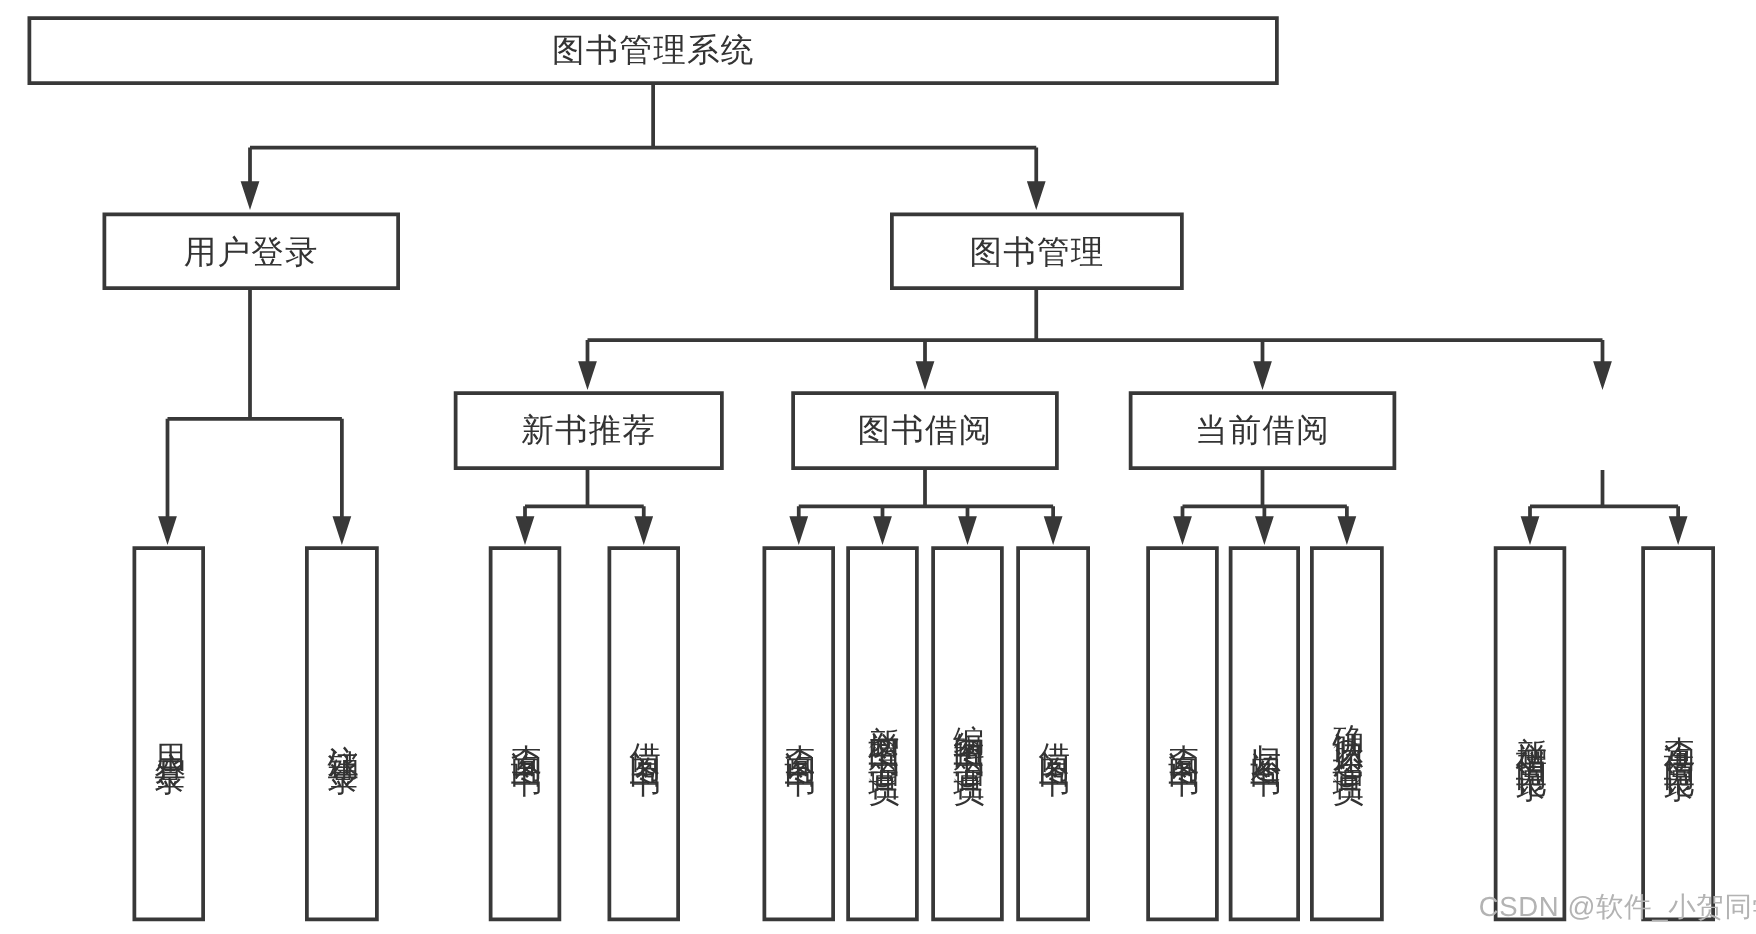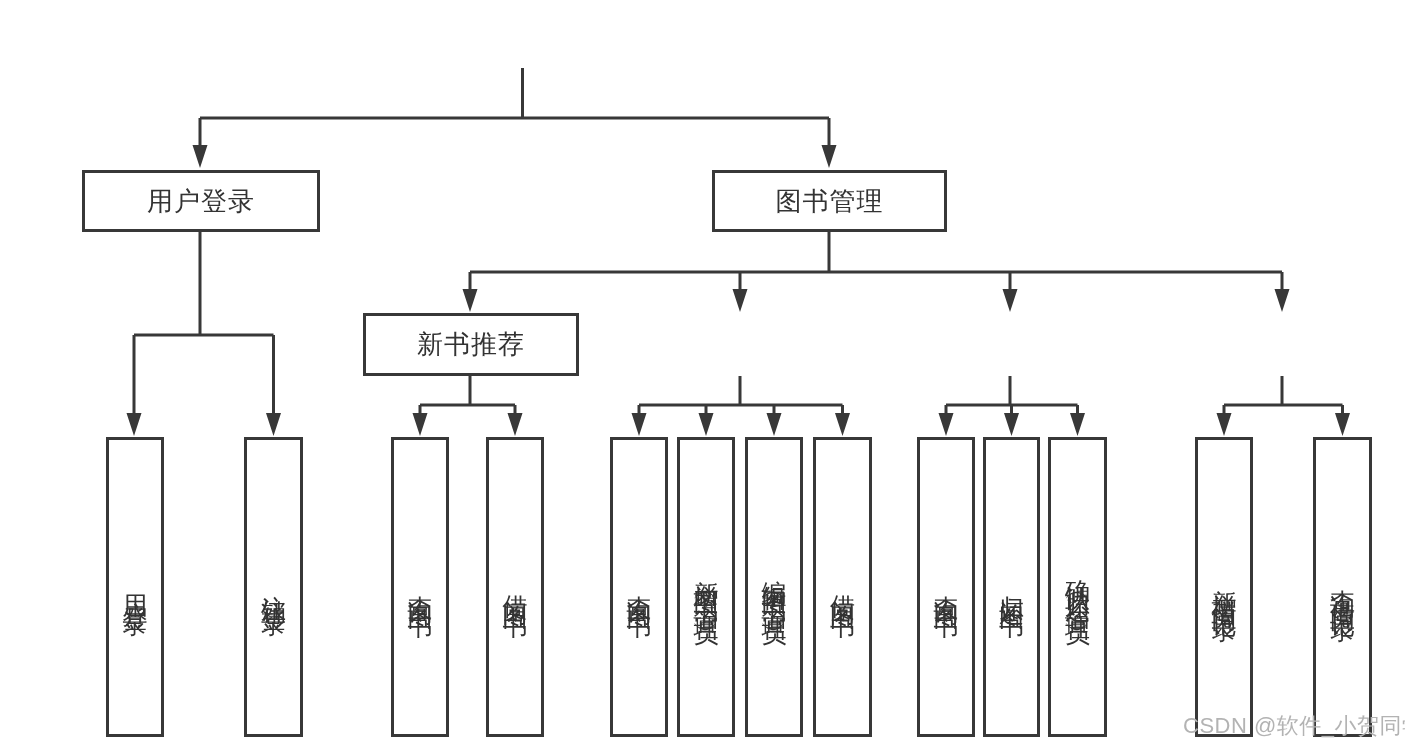--- a/index.html
+++ b/index.html
@@ -80,30 +80,39 @@
     <g>
       <path class="ln" d="M1010 376V405 M946 405H1077.5 M946 405V420 M1011.5 405V420 M1077.5 405V420"></path>
       <path class="ah" d="M946 436l-7.5-23h15z M1011.5 436l-7.5-23h15z M1077.5 436l-7.5-23h15z"></path>
     </g>
     <g>
       <path class="ln" d="M1282 376V405 M1224 405H1342.5 M1224 405V420 M1342.5 405V420"></path>
       <path class="ah" d="M1224 436l-7.5-23h15z M1342.5 436l-7.5-23h15z"></path>
     </g>
   </svg>
 
+  <div class="node h" style="left:22px;top:13px;width:1001px;height:55px">
+    <span class="lbl">图书管理系统</span>
+  </div>
 
   <div class="node h" style="left:82px;top:170px;width:238px;height:62px">
     <span class="lbl">用户登录</span>
   </div>
   <div class="node h" style="left:712px;top:170px;width:235px;height:62px">
     <span class="lbl">图书管理</span>
   </div>
 
   <div class="node h" style="left:363px;top:313px;width:216px;height:63px">
     <span class="lbl">新书推荐</span>
+  </div>
+  <div class="node h" style="left:633px;top:313px;width:214px;height:63px">
+    <span class="lbl">图书借阅</span>
+  </div>
+  <div class="node h" style="left:903px;top:313px;width:214px;height:63px">
+    <span class="lbl">当前借阅</span>
   </div>
 
   <div class="node v" style="left:106px;top:437px;width:58px;height:300px">
     <span class="lbl">用户登录</span>
   </div>
   <div class="node v" style="left:244px;top:437px;width:59px;height:300px">
     <span class="lbl">注销登录</span>
   </div>
 
   <div class="node v" style="left:391px;top:437px;width:58px;height:300px">

